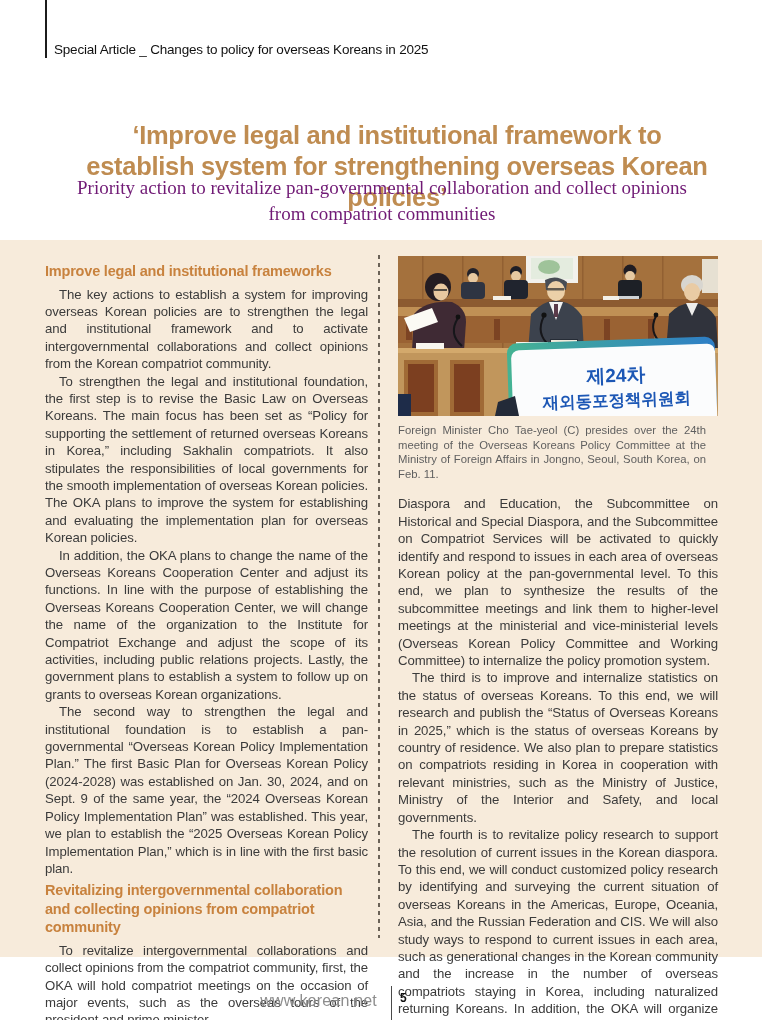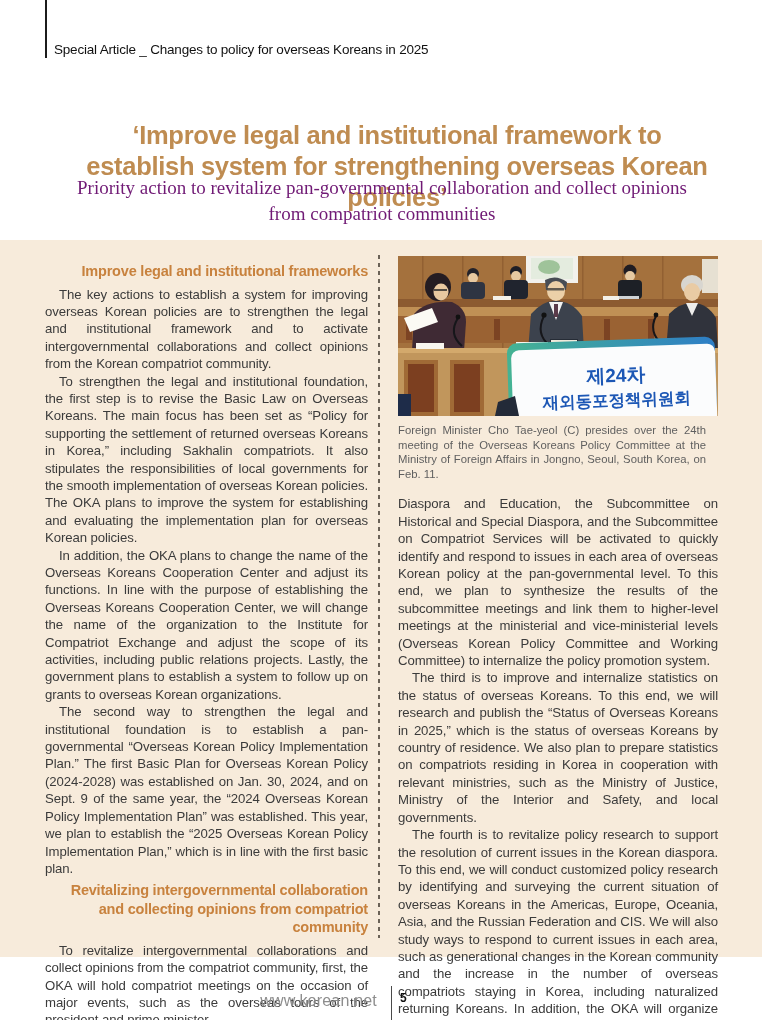--- a/index.html
+++ b/index.html
@@ -25,21 +25,21 @@
   }
   
   .panel{position:absolute;left:0;top:240px;width:762px;height:717px;background:#f7ebdb;}
   .col-left{position:absolute;left:45px;top:262px;width:323px;}
   .col-right{position:absolute;left:398px;top:256px;width:320px;}
   .col-divider{
     position:absolute;left:378px;top:255px;width:2px;height:683px;
     background:repeating-linear-gradient(to bottom,#6b6257 0 4px,transparent 4px 8px);
   }
   .col-left h3{
-    margin:0 0 5px 0;font-size:14.5px;line-height:18.5px;color:#c8823e;letter-spacing:-0.2px;text-align:right;
+    margin:0 0 5px 0;font-size:14.5px;line-height:18.5px;color:#c8823e;letter-spacing:-0.2px;
   }
   .col-left h3.h2{margin-top:4px;}
   p.body{
     margin:0;font-size:13.2px;line-height:17.4px;text-align:justify;color:#3b3b3b;
     letter-spacing:-0.1px;
   }
   p.indent{text-indent:14px;}
   
   .photo{margin:0;width:320px;height:160px;overflow:hidden;background:#a4713d;}
   .photo svg{display:block;}

